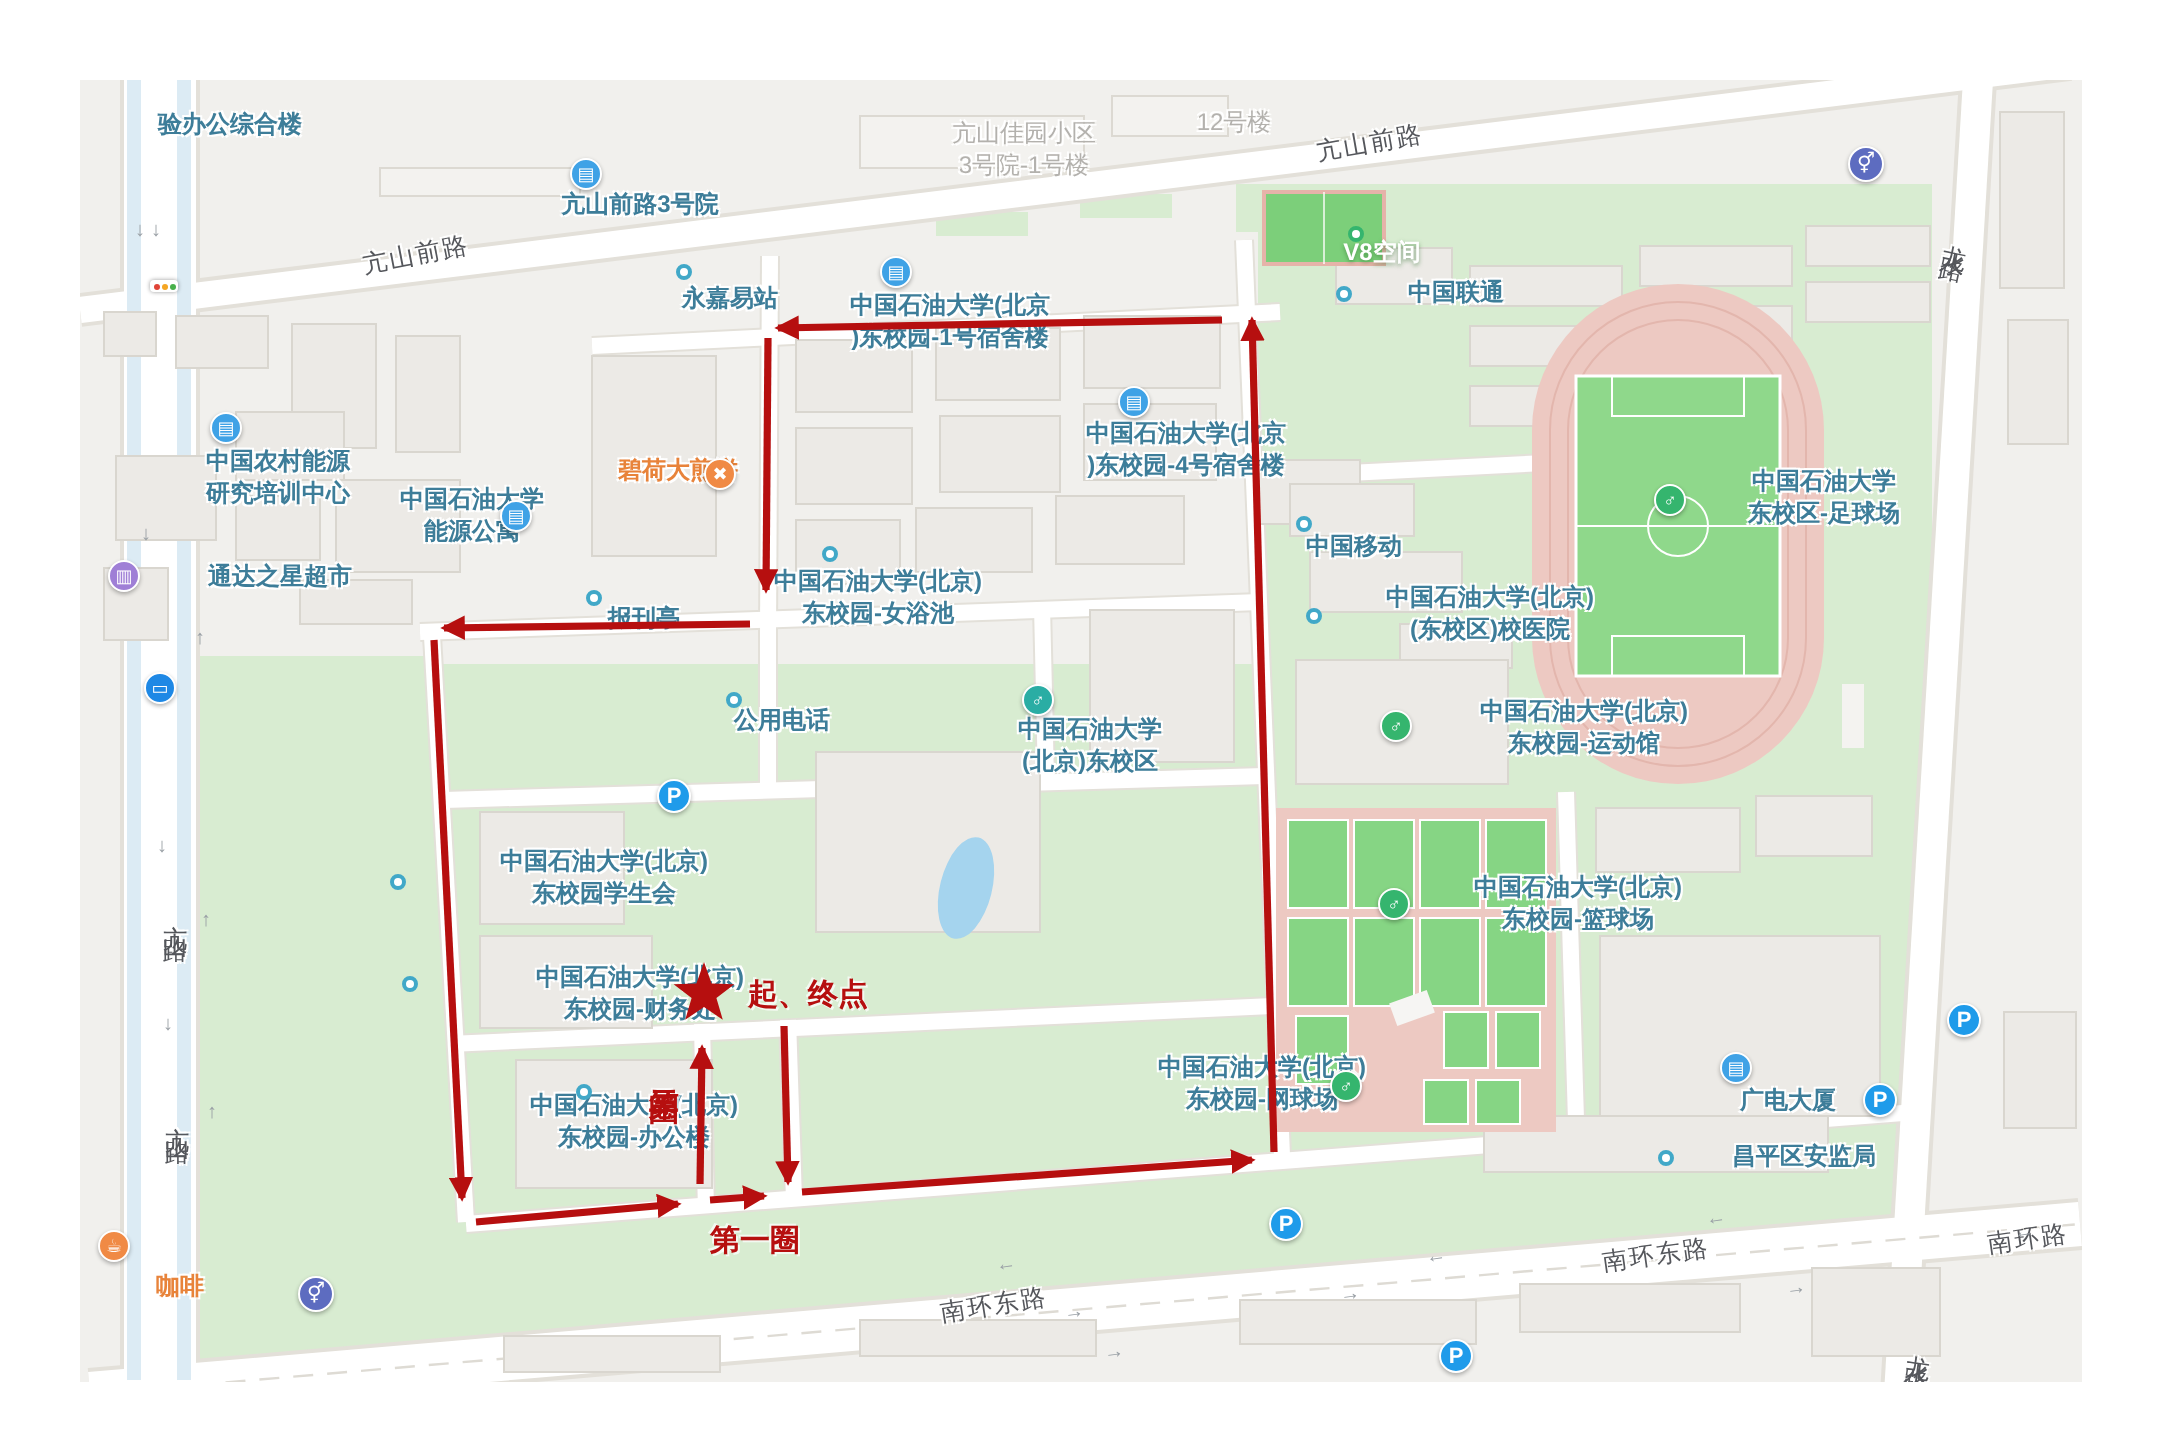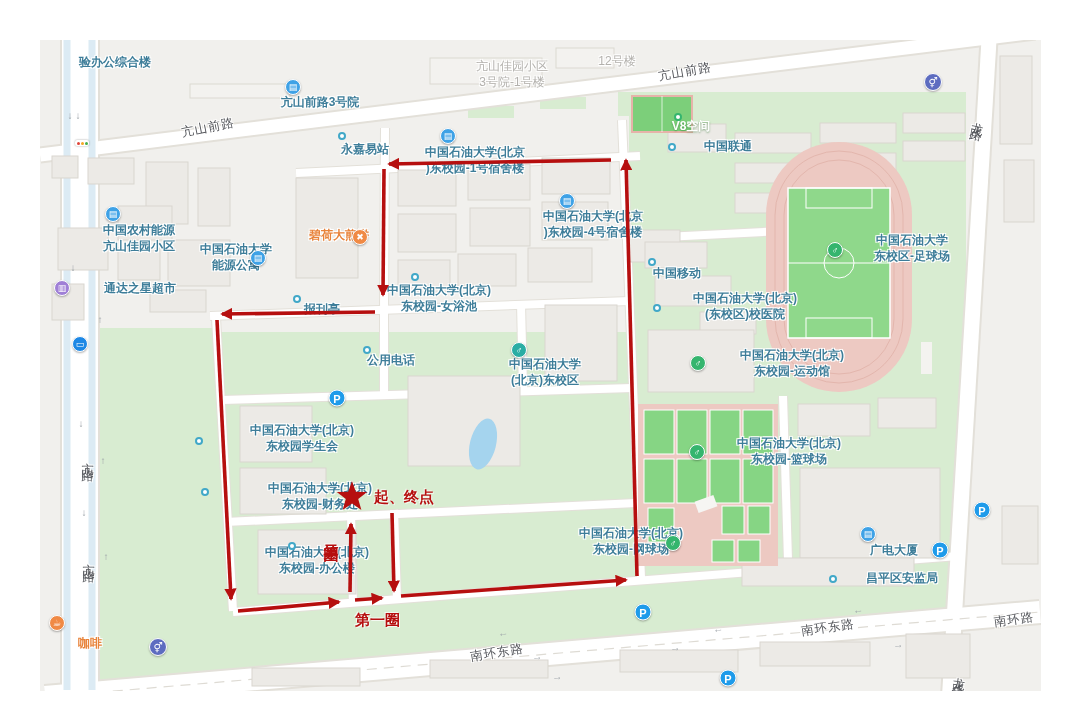--- a/index.html
+++ b/index.html
@@ -232,21 +232,21 @@
       <div class="poi white" style="left: 651px; top: 127px; padding-left: 32px;">V8空间</div>
       <div class="badge greendot" style="left: 678px; top: 117px;"></div>
       <div class="poi teal" style="left: 704px; top: 147px; text-align: center;">中国联通</div>
       <div class="badge dot" style="left: 672px; top: 147px;"></div>
       <div class="poi orange" style="left: 315px; top: 236px;">碧荷大煎饼</div>
       <div class="badge restaurant" style="left: 360px; top: 237px;">✖</div>
       <div class="poi teal" style="left: 569px; top: 225px;">中国石油大学(北京
 )东校园-4号宿舍楼</div>
       <div class="badge building" style="left: 567px; top: 201px;">▤</div>
       <div class="poi teal" style="left: 115px; top: 239px;">中国农村能源
-亢山佳园小区</div>
+研究培训中心</div>
       <div class="badge building" style="left: 113px; top: 214px;">▤</div>
       <div class="poi teal" style="left: 212px; top: 258px;">中国石油大学
 能源公寓</div>
       <div class="badge building" style="left: 258px; top: 258px;">▤</div>
       <div class="poi teal" style="left: 116px; top: 289px;">通达之星超市</div>
       <div class="badge shop" style="left: 62px; top: 288px;">▥</div>
       <div class="poi teal" style="left: 298px; top: 310px;">报刊亭</div>
       <div class="badge dot" style="left: 297px; top: 299px;"></div>
       <div class="poi teal" style="left: 415px; top: 299px;">中国石油大学(北京)
 东校园-女浴池</div>

